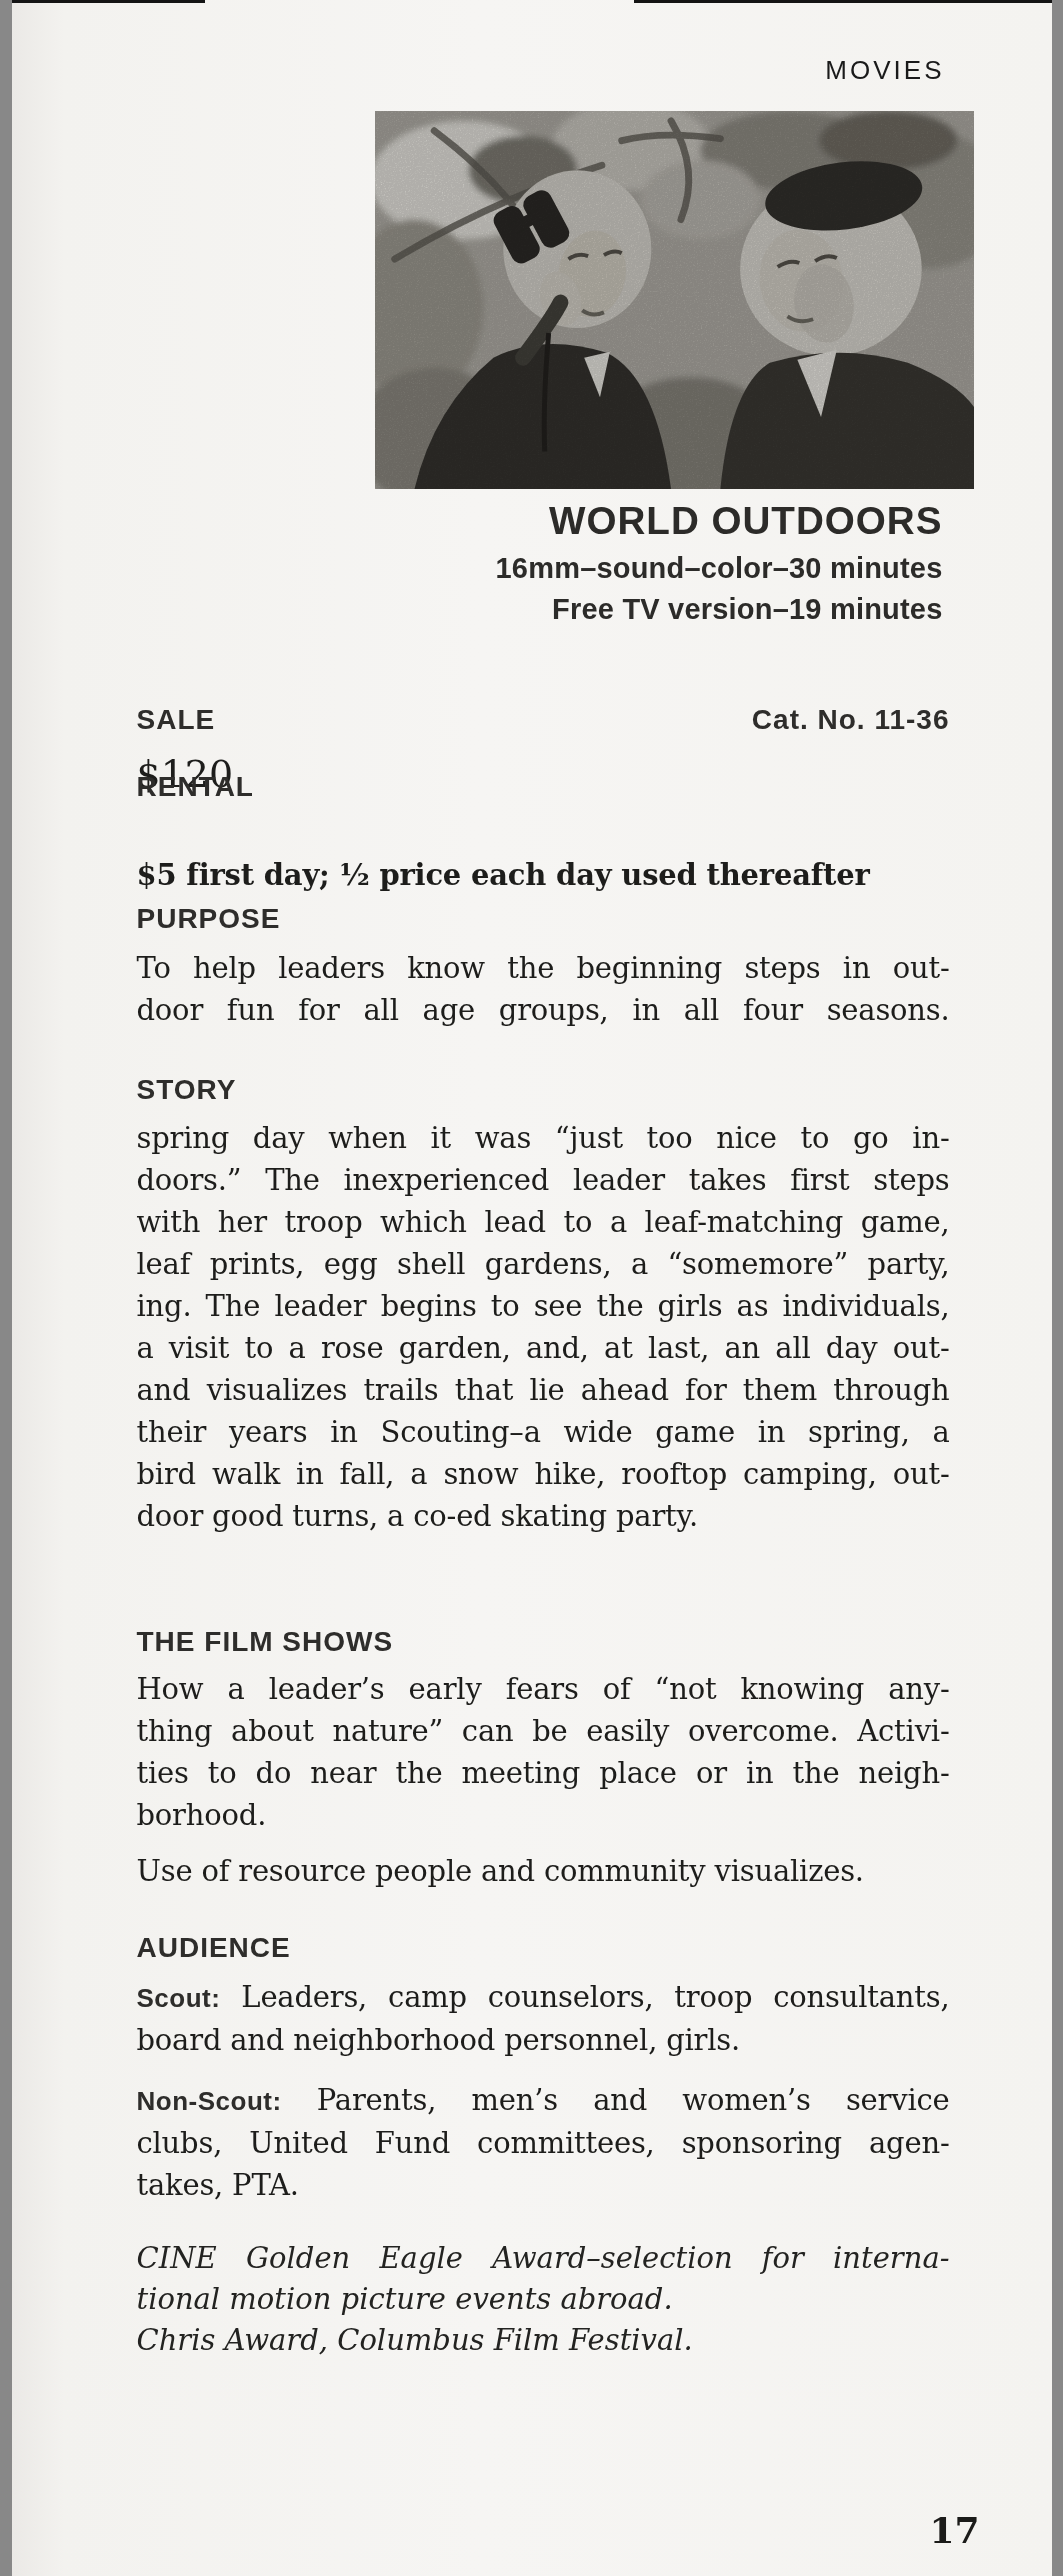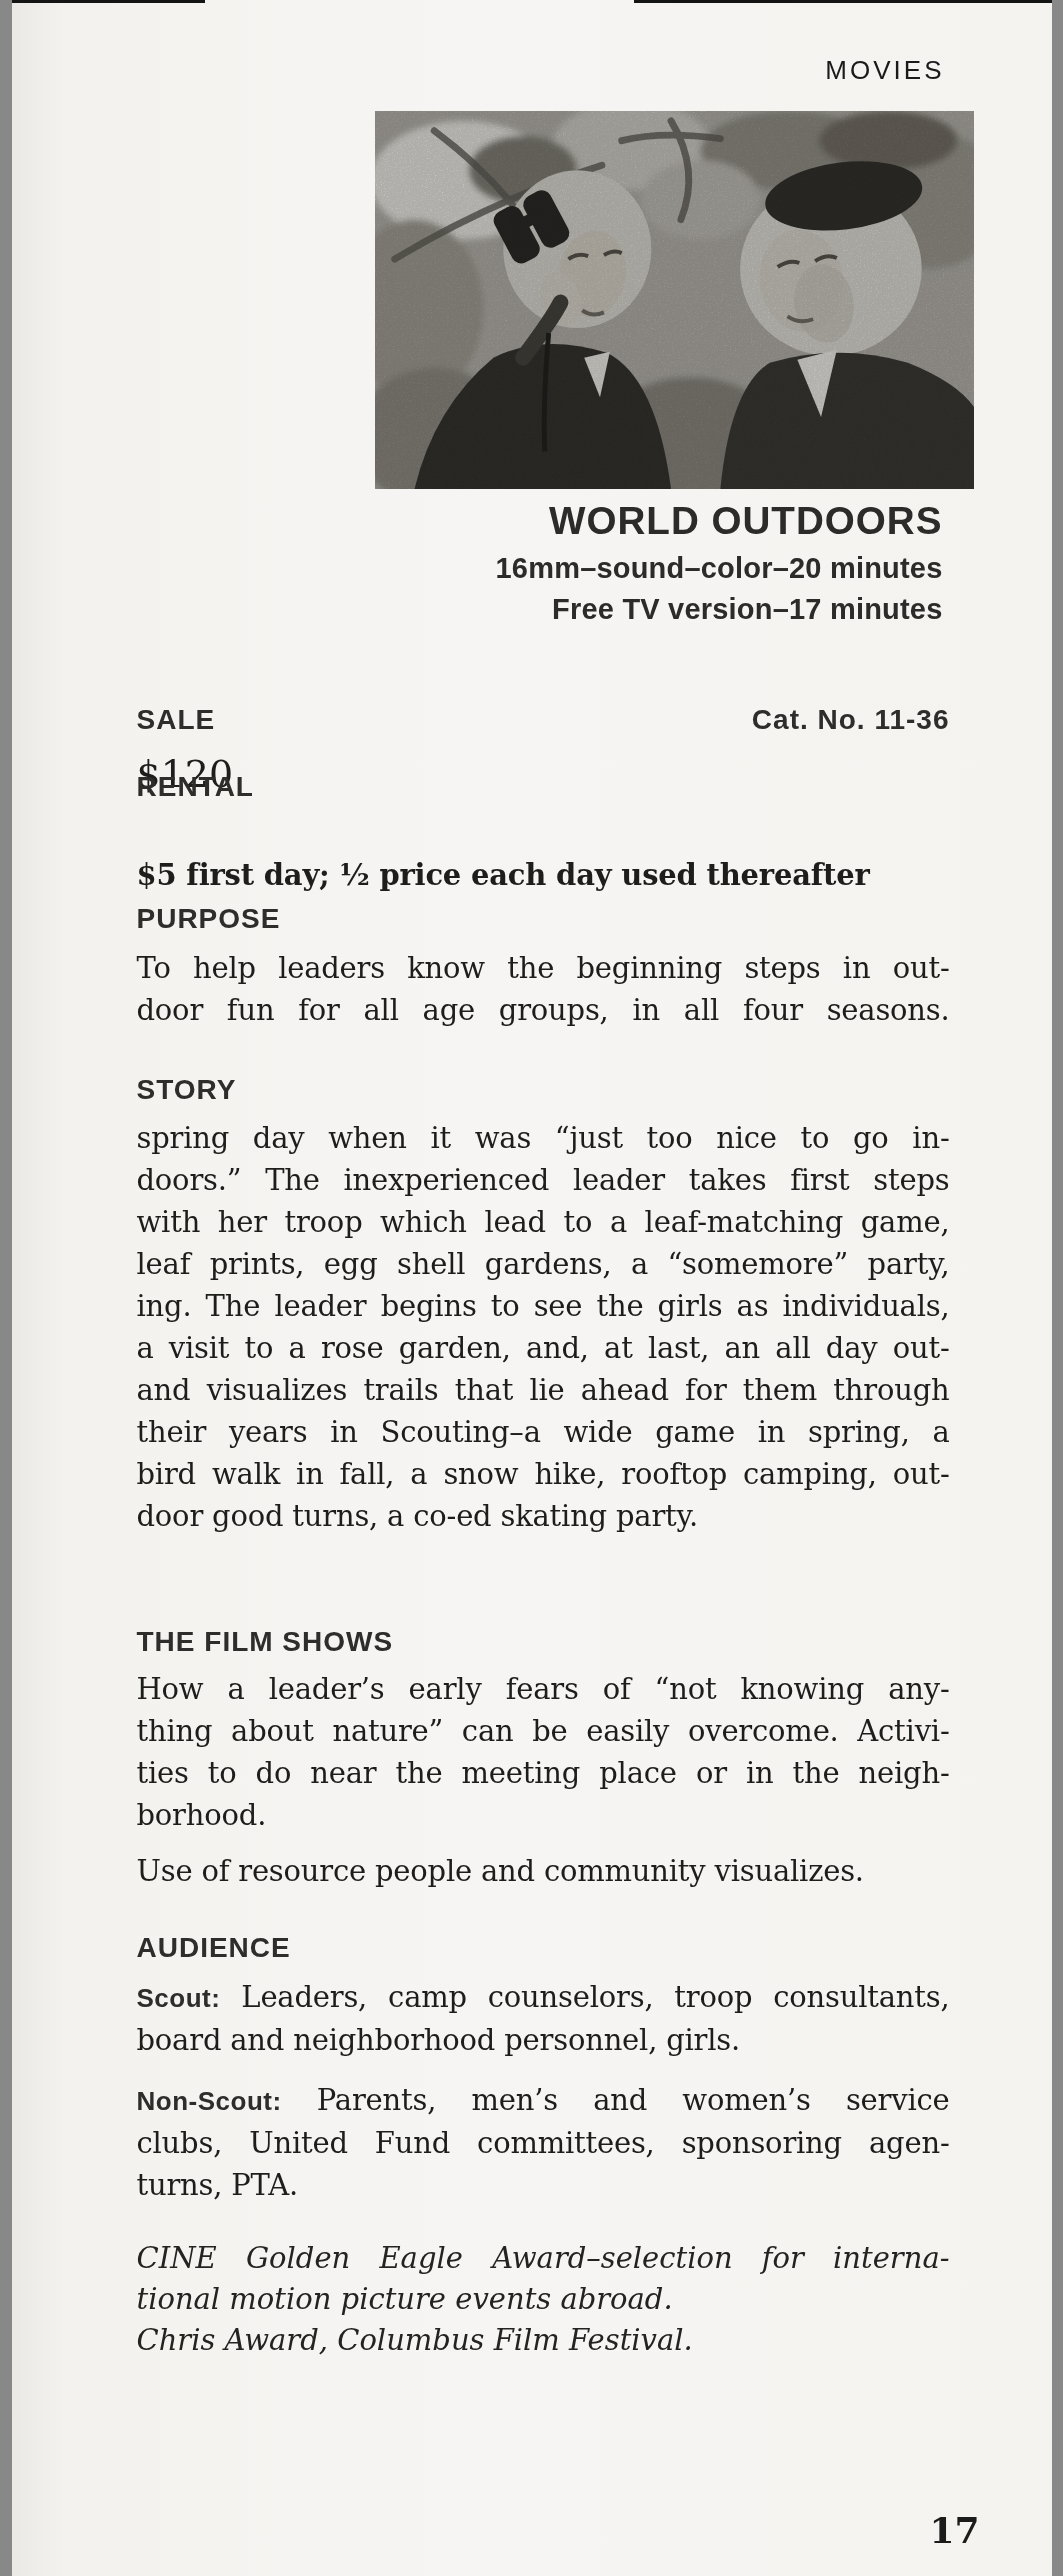--- a/index.html
+++ b/index.html
@@ -118,22 +118,22 @@
         <path d="M40 383 Q 60 300 120 250 Q 170 225 235 245 Q 285 270 300 383 Z" fill="#34322e"></path>
         <path d="M150 250 q 30 -40 38 -56" stroke="#44423c" stroke-width="16" fill="none" stroke-linecap="round"></path>
         <polygon points="212,250 238,244 228,290" fill="#e6e4de"></polygon>
         <path d="M176 225 q -6 70 -4 120" stroke="#23211e" stroke-width="5" fill="none"></path>
       </g>
       <rect width="607" height="383" filter="url(#grain)" opacity="0.22"></rect>
     </svg>
   </div>
 
   <div class="abs film-title" style="top:499px;right:109px;">WORLD OUTDOORS</div>
-  <div class="abs film-sub" style="top:552px;right:109px;">16mm–sound–color–20 minutes</div>
-  <div class="abs film-sub" style="top:593px;right:109px;">Free TV version–17 minutes</div>
+  <div class="abs film-sub" style="top:552px;right:109px;">16mm–sound–color–30 minutes</div>
+  <div class="abs film-sub" style="top:593px;right:109px;">Free TV version–19 minutes</div>
 
   <div class="abs col sale-row" style="top:704px;">
     <div class="sale-left">
       <span class="h-sans">SALE</span>
       <span class="sale-price">$120</span>
     </div>
     <span class="h-sans">Cat. No. 11-36</span>
   </div>
 
   <div class="abs col h-sans" style="top:771px;">RENTAL</div>
@@ -174,21 +174,21 @@
     <div class="jline"><span class="lead">Scout:</span> <span>Leaders, camp counselors, troop consultants,</span></div>
     <div>
         <div class="jline last">board and neighborhood personnel, girls.</div>
       </div>
   </div>
 
   <div class="abs col body-text" style="top:2079px;">
     <div class="jline"><span class="lead">Non-Scout:</span> <span>Parents, men’s and women’s service</span></div>
     <div>
         <div class="jline">clubs, United Fund committees, sponsoring agen-</div>
-        <div class="jline last">turns, PTA.</div>
+        <div class="jline last">takes, PTA.</div>
       </div>
   </div>
 
   <div class="abs col awards just-first" style="top:2238px;">
       <div class="jline">CINE Golden Eagle Award–selection for interna-</div>
       <div class="jline">tional motion picture events abroad.</div>
       <div class="jline last">Chris Award, Columbus Film Festival.</div>
     </div>
 
   <div class="abs pagenum" style="top:2509px;right:72px;">17</div>

